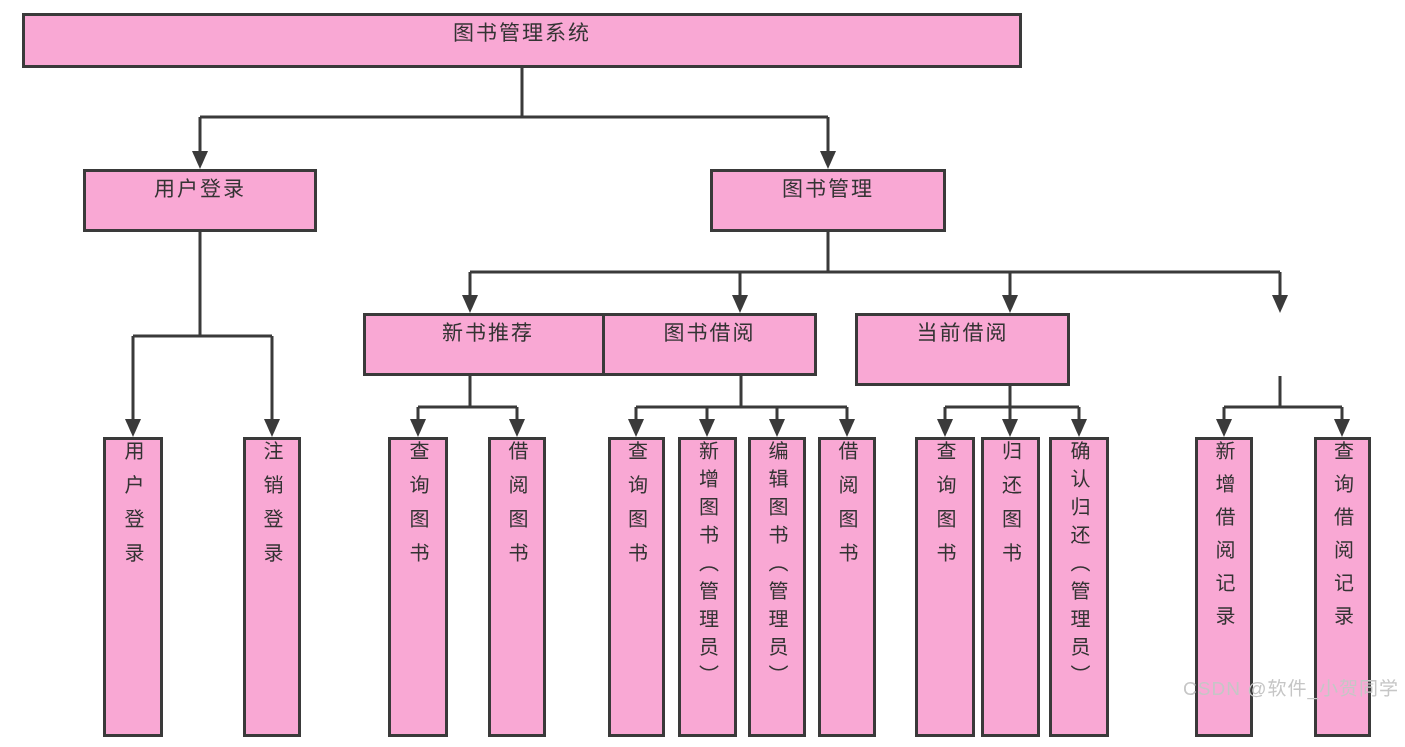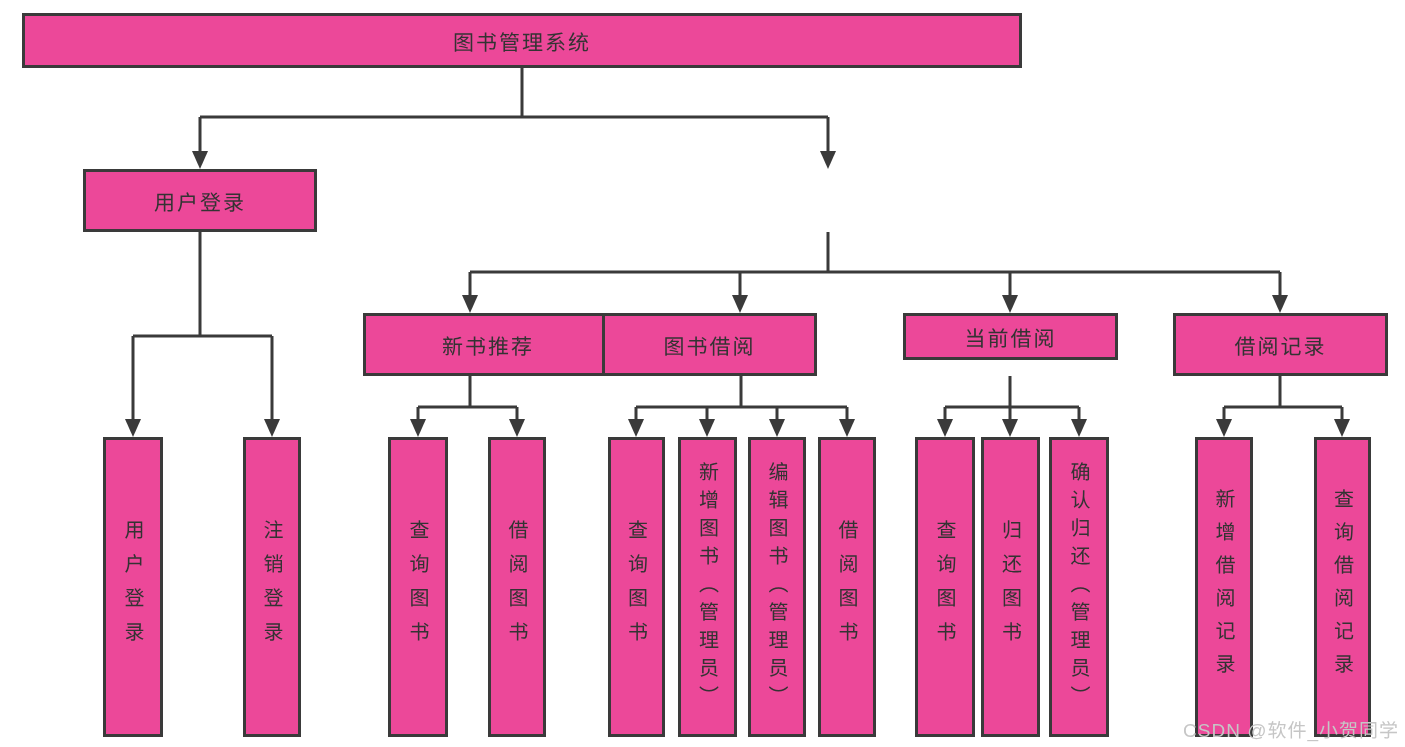--- a/index.html
+++ b/index.html
@@ -2,34 +2,34 @@
 <html lang="zh-CN"><head>
 <meta charset="utf-8">
 <style>
   html,body{margin:0;padding:0;background:#fff;}
   .stage{
     position:relative;width:1405px;height:747px;background:#ffffff;
     font-family:"Liberation Sans","DejaVu Sans",sans-serif;overflow:hidden;
   }
   .connectors{position:absolute;left:0;top:0;}
   .box{
-    position:absolute;border:3px solid #3a3a3a;background:#ec4899;
-    display:flex;align-items:center;justify-content:center;
+    position:absolute;border:3px solid #3a3a3a;background:#f9a8d4;
+    display:flex;justify-content:center;
     box-sizing:border-box;color:#333333;
   }
   .hbox span{font-size:21px;letter-spacing:2px;white-space:nowrap;}
   .vbox span{
     writing-mode:vertical-rl;text-orientation:mixed;
     font-size:20px;line-height:1;white-space:nowrap;
   }
   .ls-wide span{letter-spacing:14px;}
   .ls-mid span{letter-spacing:13px;}
   .ls-narrow span{letter-spacing:8px;}
   .watermark{
-    position:absolute;right:6px;top:715px;font-size:19px;
+    position:absolute;right:6px;top:673px;font-size:19px;
     color:#c6c6c6;letter-spacing:1px;white-space:nowrap;margin-left:31px;
   }
 </style>
 </head>
 <body>
 
 <div class="stage">
 
   <svg class="connectors" width="1405" height="747" aria-hidden="true">
     <g stroke="#3a3a3a" stroke-width="3" fill="none">
@@ -64,32 +64,32 @@
     </g>
   </svg>
 
   <div class="box hbox" style="left:22px;top:13px;width:1000px;height:55px">
     <span>图书管理系统</span>
   </div>
 
   <div class="box hbox" style="left:83px;top:169px;width:234px;height:63px">
     <span>用户登录</span>
   </div>
+  <div class="box hbox" style="left:710px;top:169px;width:236px;height:63px">
+    <span>图书管理</span>
+  </div>
 
   <div class="box hbox" style="left:363px;top:313px;width:250px;height:63px">
     <span>新书推荐</span>
   </div>
   <div class="box hbox" style="left:602px;top:313px;width:215px;height:63px">
     <span>图书借阅</span>
   </div>
-  <div class="box hbox" style="left:903px;top:313px;width:215px;height:47px">
+  <div class="box hbox" style="left:855px;top:313px;width:215px;height:73px">
     <span>当前借阅</span>
-  </div>
-  <div class="box hbox" style="left:1173px;top:313px;width:215px;height:63px">
-    <span>借阅记录</span>
   </div>
 
   <div class="box vbox ls-wide" style="left:103px;top:437px;width:60px;height:300px">
     <span>用户登录</span>
   </div>
   <div class="box vbox ls-wide" style="left:243px;top:437px;width:58px;height:300px">
     <span>注销登录</span>
   </div>
 
   <div class="box vbox ls-wide" style="left:388px;top:437px;width:60px;height:300px">

